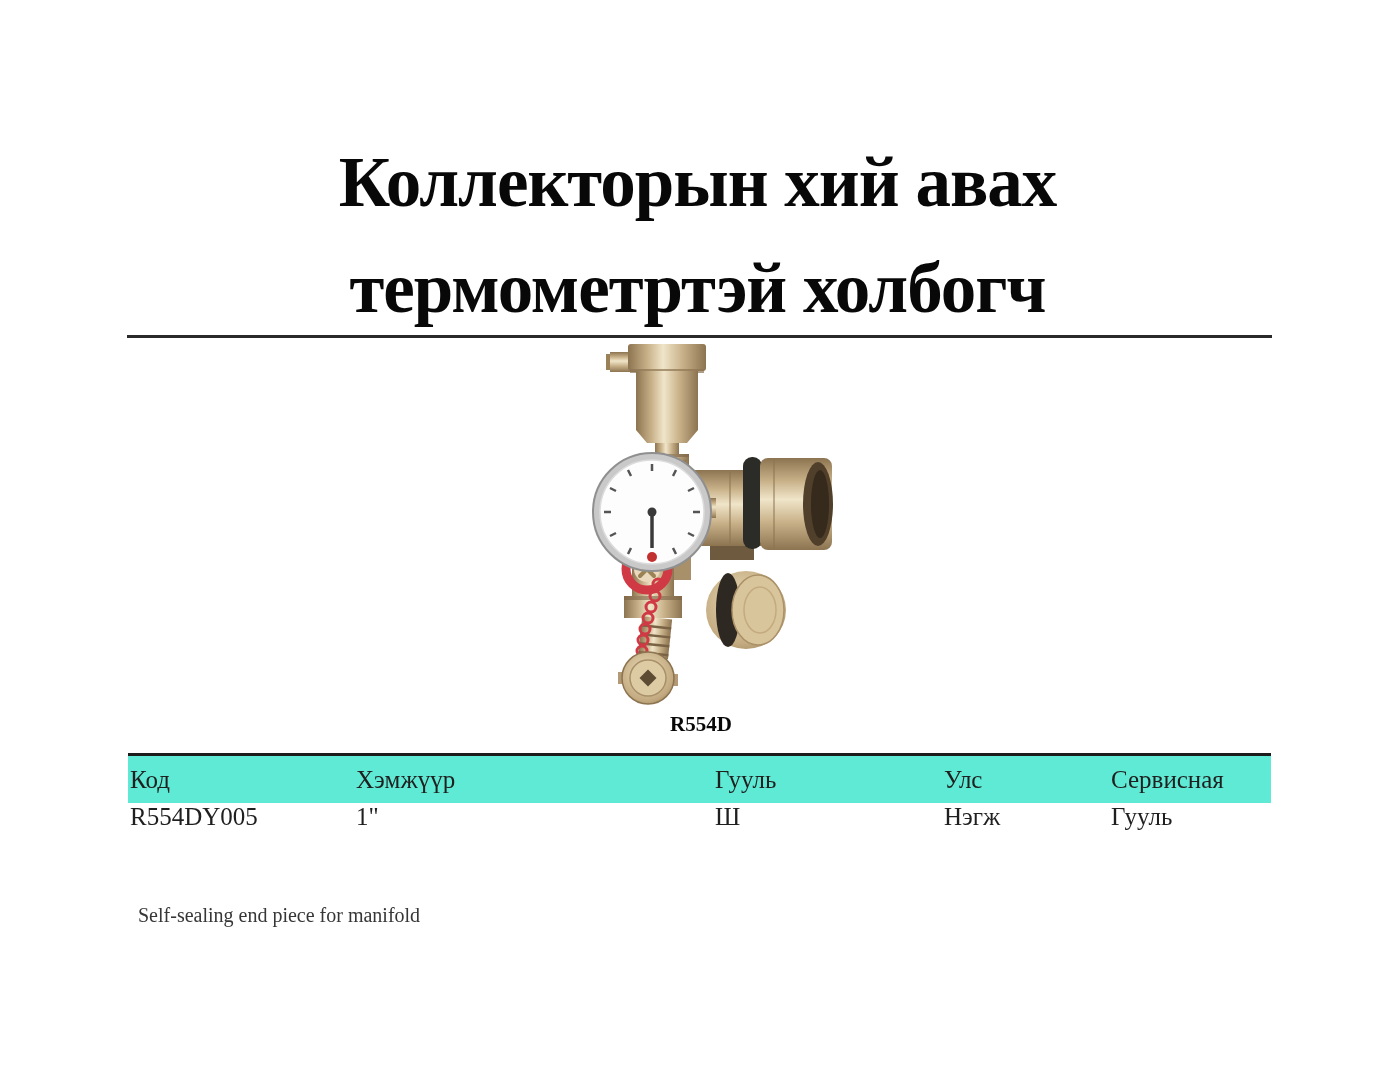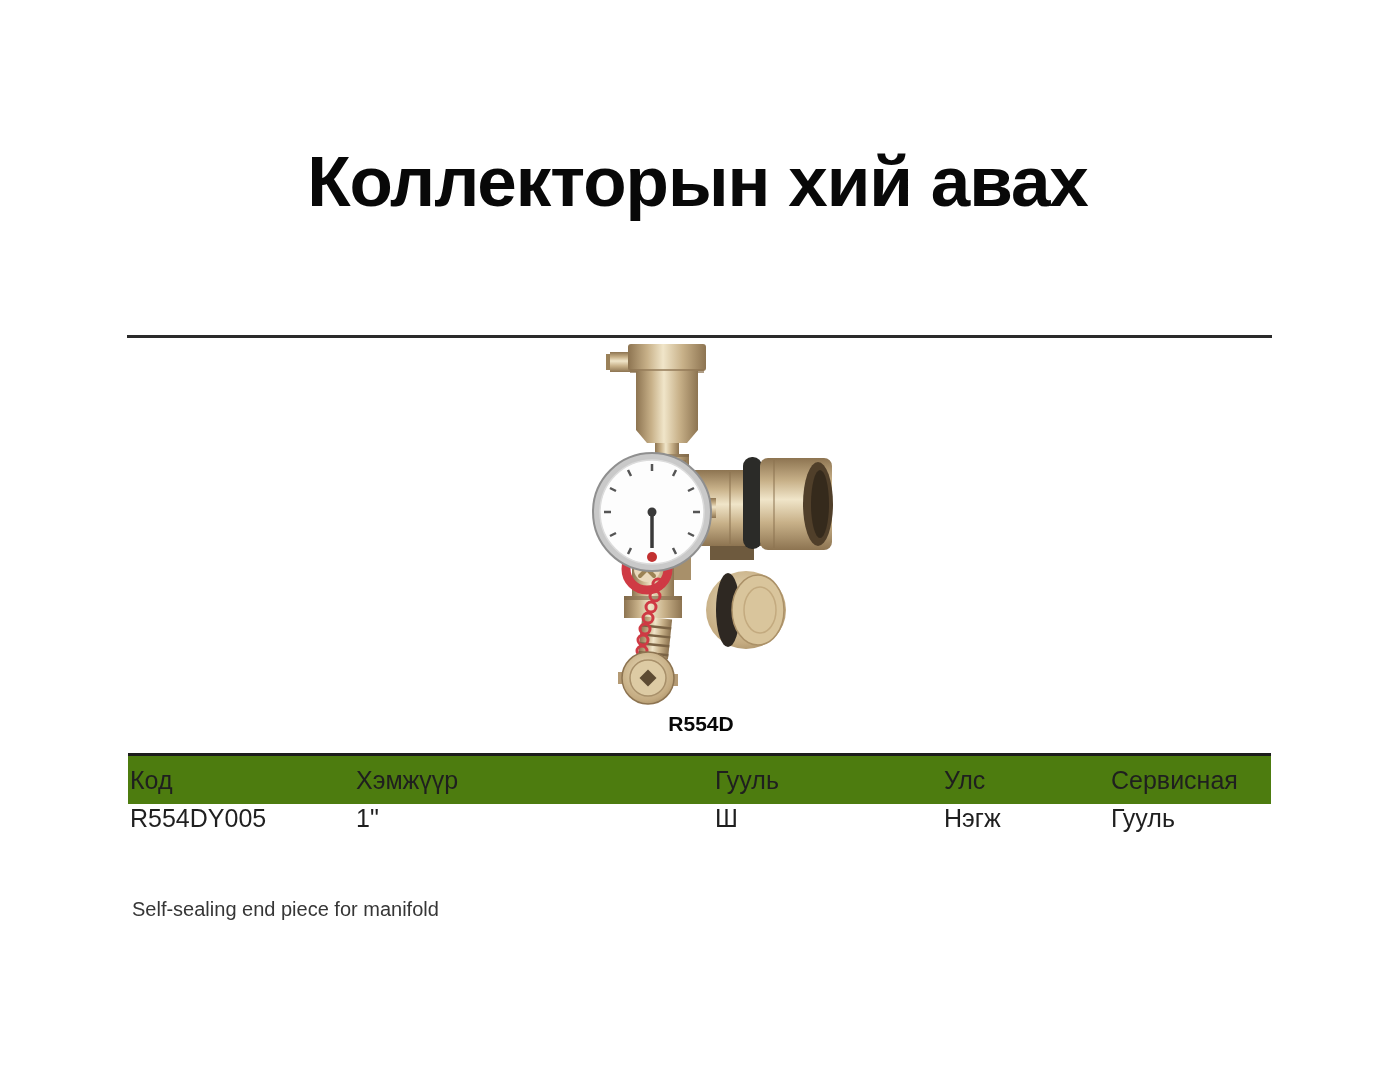--- a/index.html
+++ b/index.html
@@ -1,51 +1,52 @@
 <!DOCTYPE html>
 <html><head>
 <meta charset="utf-8">
 <style>
   html,body { margin:0; padding:0; background:#ffffff; }
   .page {
     position:relative; width:1395px; height:1077px; background:#ffffff;
-    font-family:Liberation Sans, sans-serif; overflow:hidden;
+    font-family:Liberation Serif, serif; overflow:hidden;
   }
   .title {
     position:absolute; top:129px; left:0; width:1395px; text-align:center;
     font-weight:700; font-size:71px; line-height:106px; color:#080808;
     letter-spacing:-1px;
   }
   .rule {
     position:absolute; left:127px; top:335px; width:1145px; height:0;
     border-top:3px solid #2a2a2a;
   }
   .figure { position:absolute; left:560px; top:340px; width:300px; height:365px; margin:0; }
   .caption {
     position:absolute; left:560px; top:712px; width:282px; text-align:center;
     font-size:21px; font-weight:700; color:#080808;
   }
   .spec {
     position:absolute; left:128px; top:753px; width:1143px;
     border-collapse:collapse; table-layout:fixed;
     border-top:3px solid #1c1c1c; font-size:25px; color:#1f1f1f;
   }
-  .spec th { background:#4d7c0f; font-weight:400; text-align:left; padding:10px 0 9px 2px; white-space:nowrap; overflow:hidden;margin-left:43px; }
+  .spec th { background:#5eead4; font-weight:400; text-align:left; padding:10px 0 9px 2px; white-space:nowrap; overflow:hidden;margin-left:43px; }
   .spec td { padding:0 0 10px 2px; white-space:nowrap; overflow:hidden; }
-  .note { position:absolute; left:130px; margin:2px; font-size:20px; color:#363636; }
+  .note { position:absolute; left:130px; margin:8px; font-size:20px; color:#363636; }
   .note-en { top:896px; }
   .note-ru { top:935px; }
 </style>
 </head>
 <body>
 
 <div class="page">
 
   <header class="title">
     <div>Коллекторын хий авах</div>
+    <div>термометртэй холбогч</div>
   </header>
 
   <div class="rule"></div>
 
   <figure class="figure">
     <svg width="300" height="365" viewBox="0 0 300 365" xmlns="http://www.w3.org/2000/svg">
       <defs>
         <linearGradient id="gV" x1="0" y1="0" x2="1" y2="0">
           <stop offset="0" stop-color="#8d7451"></stop>
             <stop offset="0.25" stop-color="#c8b189"></stop>

